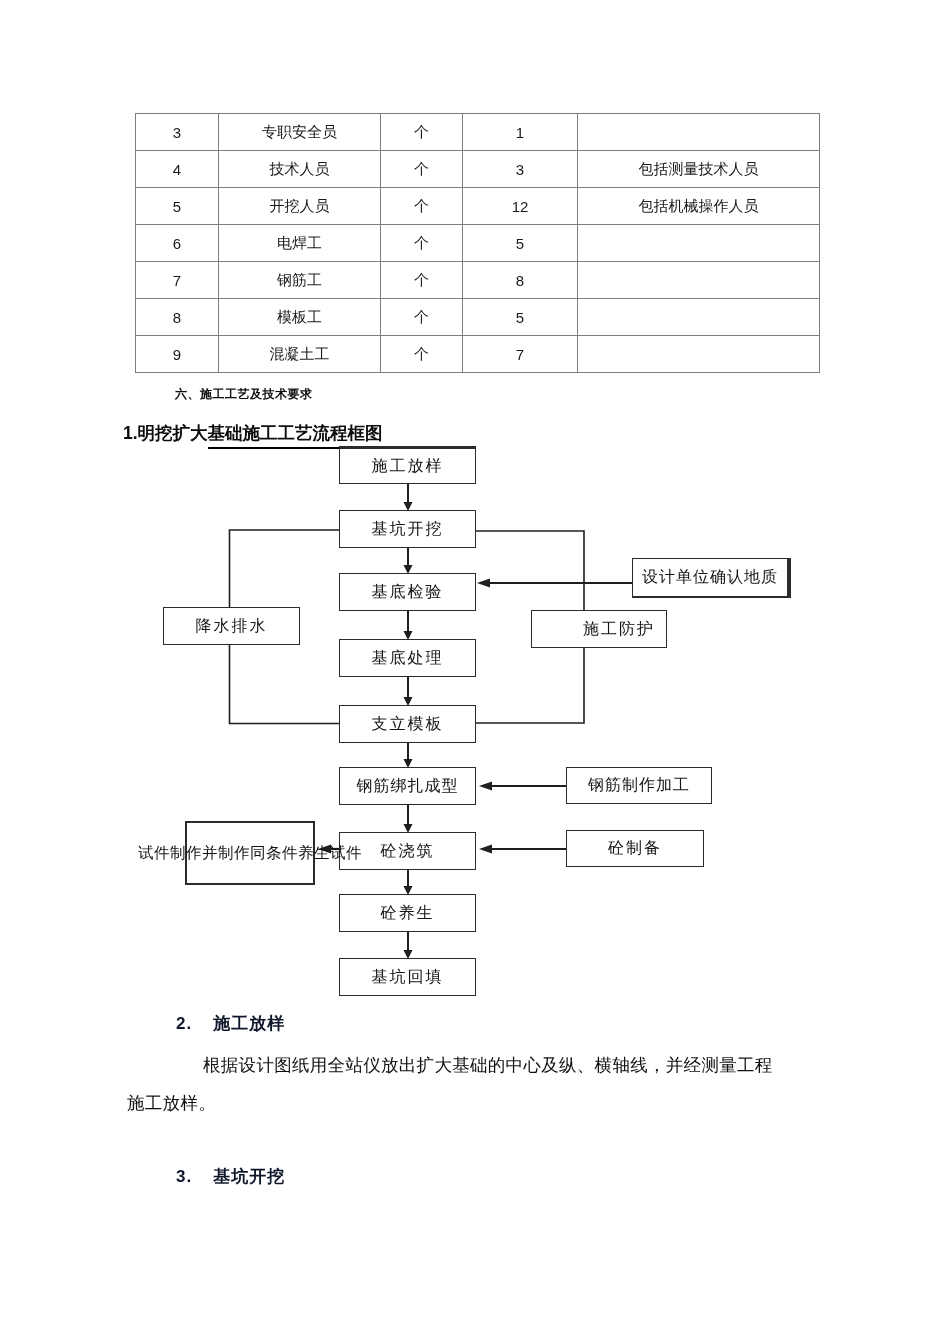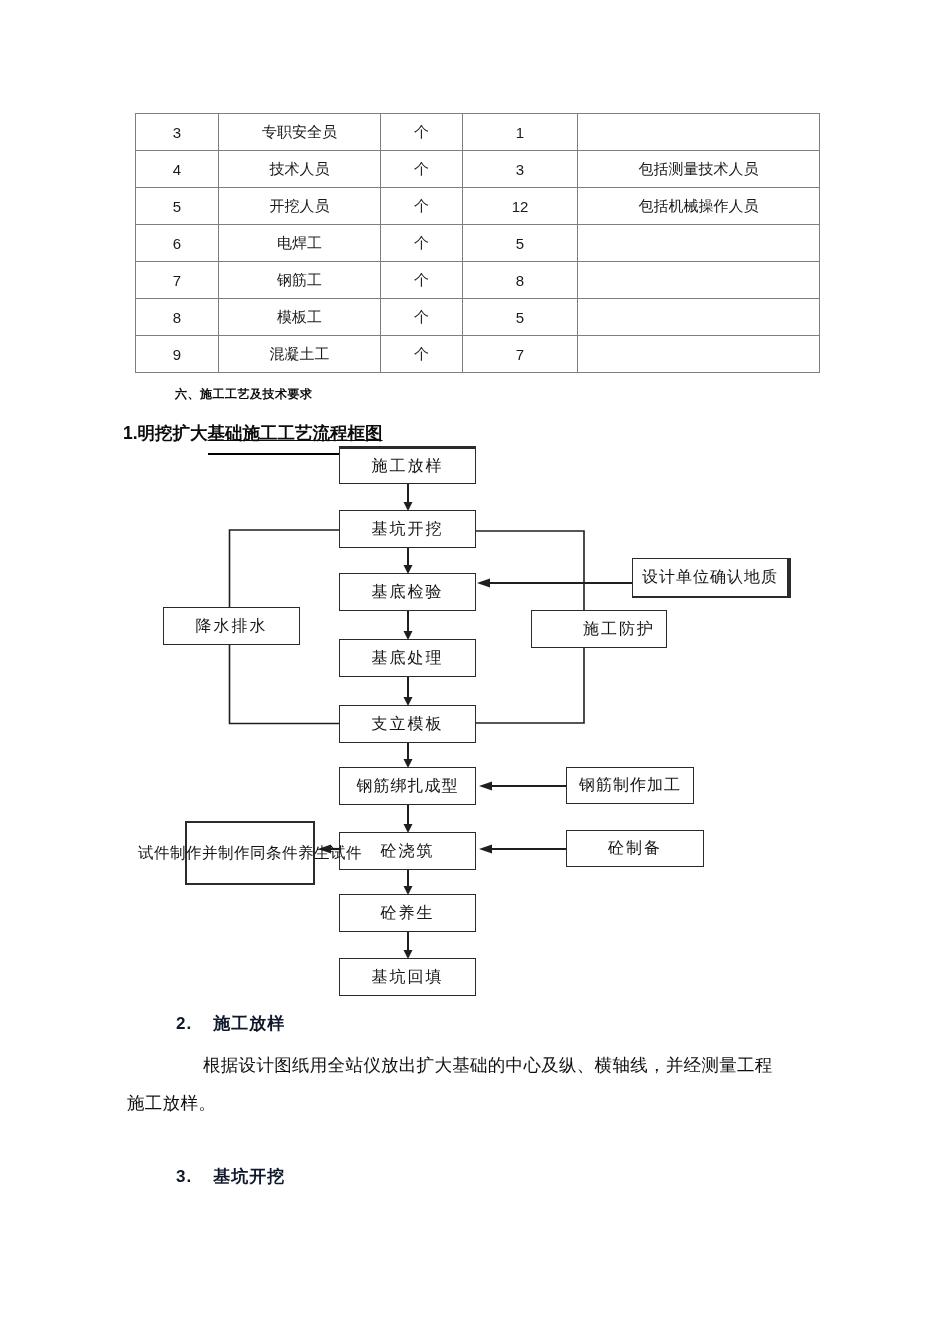--- a/index.html
+++ b/index.html
@@ -23,21 +23,21 @@
 
   
   .h-sec6{
     position:absolute; left:175px; top:386px;
     font-size:12px; font-weight:bold; letter-spacing:0.5px; color:#0c0c0c;
   }
   .h-flowtitle{
     position:absolute; left:123px; top:421px;
     font-size:17.5px; font-weight:bold; color:#0c0c0c;
   }
-  .h-flowtitle .u{ border-bottom:2.5px solid #000; padding-bottom:10px;text-decoration:underline; }
+  .h-flowtitle .u{ border-bottom:2.5px solid #000; padding-bottom:4px; }
 
   
   .flow-svg{ position:absolute; left:0; top:0; z-index:1; }
   .flow-svg line, .flow-svg path{ stroke:#1f1f1f; }
   .flow-svg polygon{ fill:#1f1f1f; stroke:none; }
 
   .fbox{
     position:absolute; box-sizing:border-box; z-index:2; background:#fff;
     border:1.8px solid #2b2b2b; display:flex; align-items:center; justify-content:center;
     font-family:"DejaVu Serif", serif; font-size:16px; letter-spacing:2px; color:#141414;
@@ -51,21 +51,21 @@
   #fb-formwork    { top:705px; }
   #fb-rebarbind   { top:767px; letter-spacing:1px; }
   #fb-pouring     { top:832px; }
   #fb-curing      { top:894px; }
   #fb-backfill    { top:958px; }
 
   #fb-geology     { left:632px; top:558px; width:159px; height:40px;
                     border-right-width:4px; border-bottom-width:2.5px; letter-spacing:1px; }
   #fb-dewatering  { left:163px; top:607px; width:137px; height:38px; }
   #fb-protection  { left:531px; top:610px; width:136px; height:38px;padding-left:40px; }
-  #fb-rebarfab    { left:566px; top:767px; width:128px; height:37px; letter-spacing:1px; }
+  #fb-rebarfab    { left:566px; top:767px; width:146px; height:37px; letter-spacing:1px; }
   #fb-concprep    { left:566px; top:830px; width:138px; height:37px; }
   #fb-specimen    { left:185px; top:821px; width:130px; height:64px;
                     border-width:2.5px; flex-direction:row; justify-content:center;
                     letter-spacing:0.5px; line-height:27px; font-size:15.5px; }
 
   
   .sec-head{
     position:absolute; font-size:17px; font-weight:bold; letter-spacing:1px; color:#0f172a;
   }
   #sec2{ left:176px; top:1012px; }

